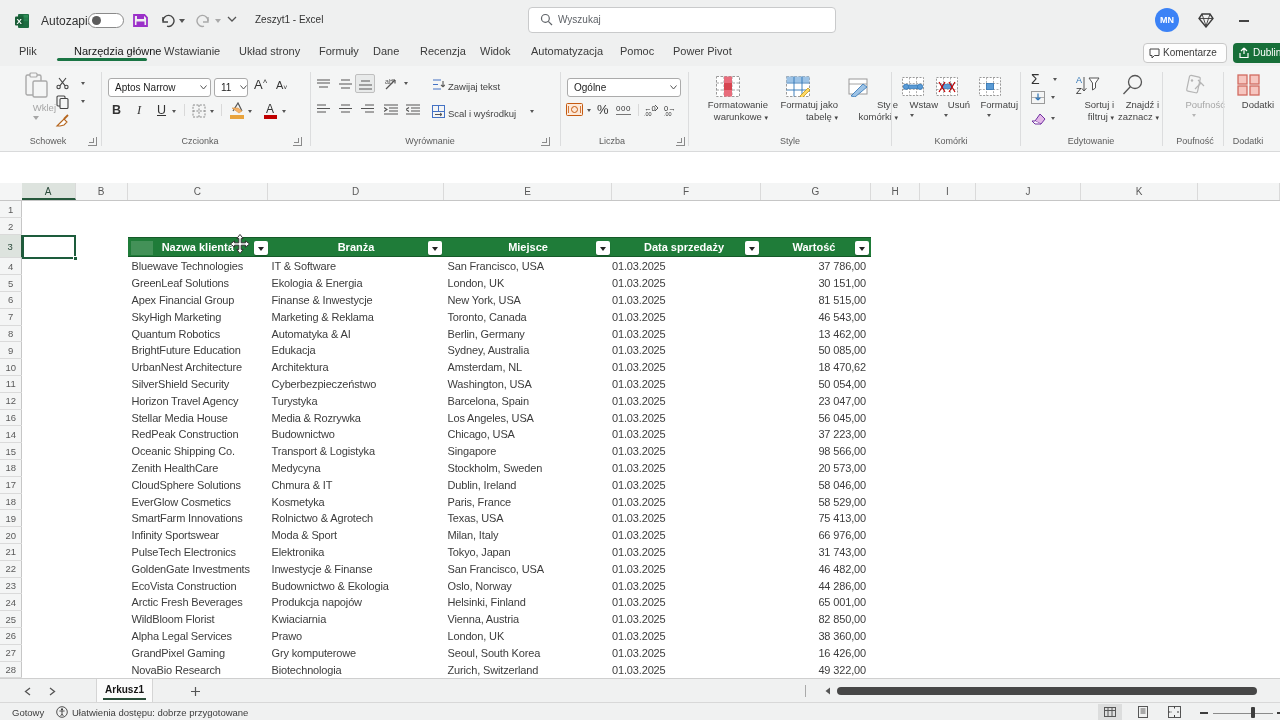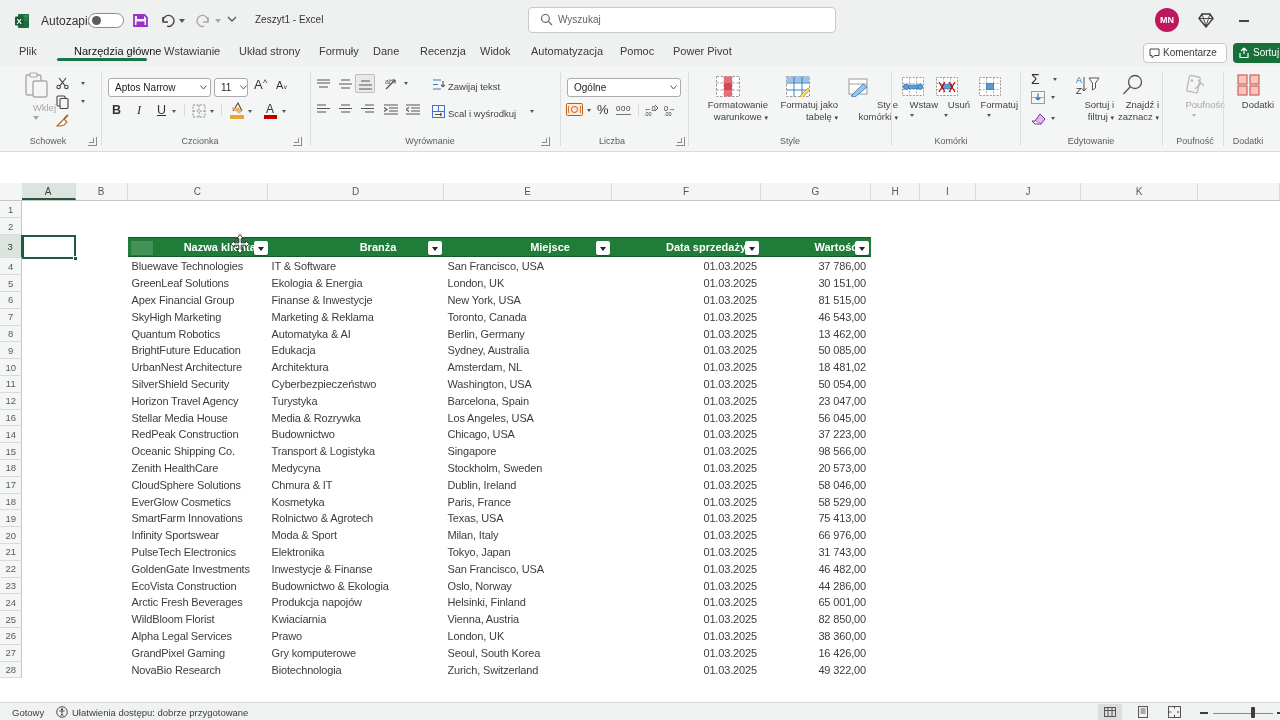--- a/index.html
+++ b/index.html
@@ -51,33 +51,33 @@
     color:#5a5a5a; border-bottom:1px solid #dadada; display:flex;
     align-items:center; justify-content:center; }
   .rh.sel { background:#dde3de; border-right:2px solid #26583c; color:#2a4a3a;
     width:22.5px; }
 
   
   #grid { left:21.5px; top:201px; width:1258.5px; height:477px; background:#fff; }
   #thead { position:absolute; left:127.5px; top:236.5px; width:743.5px; height:20px;
     background:#1f7c39; border-top:1px solid #155a29; border-bottom:1px solid #155a29; }
   .hcell { position:absolute; top:0; height:18px; line-height:18px; color:#fff;
-    font-weight:bold; font-size:11px; text-align:center;margin-left:22px; }
+    font-weight:bold; font-size:11px; text-align:center; }
   .fbtn { position:absolute; top:3.5px; width:14px; height:14px; background:#fff;
     border-radius:2px; box-shadow:0 1px 1px rgba(0,0,0,.35); }
   .fbtn::after { content:''; position:absolute; left:3.5px; top:5.5px; width:0; height:0;
     border-left:3.5px solid transparent; border-right:3.5px solid transparent;
     border-top:4.5px solid #222; }
   .drow { position:absolute; left:0; width:1280px; height:16.8px; line-height:16.8px;
     font-size:11px; color:#3d3d3d; letter-spacing:-0.15px; }
   .drow span { position:absolute; top:0; height:16.8px; }
   .c1 { left:131.5px; }
   .c2 { left:271.5px; }
   .c3 { left:447.5px; }
-  .c4 { left:612px; width:145px; text-align:right; }
+  .c4 { left:612px; width:145px; text-align:left; }
   .c5 { left:761px; width:105px; text-align:right; }
 
   
   #selbox { left:21.5px; top:234.5px; width:54px; height:24px;
     border:2px solid #1d5c3c; background:transparent; }
   #selhandle { left:72.5px; top:255.5px; width:5px; height:5px; background:#1d5c3c;
     border:1px solid #fff; }
 
   
   #tabbar { left:0; top:678px; width:1280px; height:24px; background:#f0f1f1;
@@ -127,21 +127,21 @@
     </svg>
     <span class="tbtxt" style="left:255px">Zeszyt1 - Excel</span>
 
     <div class="abs" style="left:528px;top:7px;width:308px;height:26px;background:#fff;border:1px solid #c9cacb;border-radius:4px"></div>
     <svg class="abs" style="left:540px;top:13px" width="13" height="13" viewBox="0 0 13 13">
       <circle cx="5.4" cy="5.4" r="3.9" fill="none" stroke="#5f6368" stroke-width="1.2"></circle>
       <line x1="8.3" y1="8.3" x2="12" y2="12" stroke="#5f6368" stroke-width="1.2"></line>
     </svg>
     <span class="tbtxt" style="left:558px;color:#5f6368">Wyszukaj</span>
 
-    <div class="abs" style="left:1155px;top:8px;width:24px;height:24px;border-radius:50%;background:#be185d;color:#fff;font-size:9px;font-weight:bold;text-align:center;line-height:24px">MN</div>
+    <div class="abs" style="left:1155px;top:8px;width:24px;height:24px;border-radius:50%;background:#3b82f6;color:#fff;font-size:9px;font-weight:bold;text-align:center;line-height:24px">MN</div>
 
     <svg class="abs" style="left:1198px;top:13px" width="16" height="15" viewBox="0 0 16 15">
       <path d="M4 1 L12 1 L15 5.5 L8 14 L1 5.5 Z" fill="none" stroke="#3c3c3c" stroke-width="1.4"></path>
       <path d="M1 5.5 L15 5.5 M5.5 5.5 L8 13 L10.5 5.5 M4 1 L5.5 5.5 M12 1 L10.5 5.5" fill="none" stroke="#3c3c3c" stroke-width="0.9"></path>
     </svg>
 
     <div class="abs" style="left:1239px;top:20px;width:10px;height:1.5px;background:#444"></div>
   </div>
 
   <div class="abs" id="tabrow">
@@ -162,21 +162,21 @@
     <svg class="abs" style="left:1149px;top:8px" width="11" height="11" viewBox="0 0 11 11">
       <path d="M1 1 L10 1 L10 7.5 L5.5 7.5 L3 10 L3 7.5 L1 7.5 Z" fill="none" stroke="#444" stroke-width="1"></path>
     </svg>
     <span class="rtab" style="left:1163px;top:7px;font-size:10px">Komentarze</span>
 
     <div class="abs" style="left:1233px;top:3px;width:47px;height:20px;background:#176f39;border-radius:4px 0 0 4px"></div>
     <svg class="abs" style="left:1238px;top:7px" width="12" height="12" viewBox="0 0 12 12">
       <path d="M6 1 L9 4 M6 1 L3 4 M6 1 L6 7" fill="none" stroke="#fff" stroke-width="1.2"></path>
       <path d="M2 6 L2 10.5 L10 10.5 L10 6" fill="none" stroke="#fff" stroke-width="1.2"></path>
     </svg>
-    <span class="rtab" style="left:1253px;top:7px;font-size:10px;color:#fff">Sortuj</span>
+    <span class="rtab" style="left:1253px;top:7px;font-size:10px;color:#fff">Dublin</span>
   </div>
 
   <div class="abs" id="ribbon">
 
     <svg class="abs" style="left:25px;top:6px" width="23" height="26" viewBox="0 0 23 26">
       <rect x="1" y="3" width="15" height="20" rx="1.5" fill="none" stroke="#a9a9a9" stroke-width="1.4"></rect>
       <rect x="5" y="1" width="7" height="4" rx="1" fill="#f4f5f5" stroke="#a9a9a9" stroke-width="1.2"></rect>
       <rect x="8" y="9" width="14" height="16" rx="1.5" fill="#f4f5f5" stroke="#a9a9a9" stroke-width="1.4"></rect>
     </svg>
     <div class="rlbl dis" style="left:16px;top:36px;width:40px">Wklej</div>
@@ -514,21 +514,21 @@
       <span class="c2">Edukacja</span>
       <span class="c3">Sydney, Australia</span>
       <span class="c4">01.03.2025</span>
       <span class="c5">50 085,00</span>
     </div>
 <div class="drow" style="top:359.2px">
       <span class="c1">UrbanNest Architecture</span>
       <span class="c2">Architektura</span>
       <span class="c3">Amsterdam, NL</span>
       <span class="c4">01.03.2025</span>
-      <span class="c5">18 481,02</span>
+      <span class="c5">18 470,62</span>
     </div>
 <div class="drow" style="top:376.0px">
       <span class="c1">SilverShield Security</span>
       <span class="c2">Cyberbezpieczeństwo</span>
       <span class="c3">Washington, USA</span>
       <span class="c4">01.03.2025</span>
       <span class="c5">50 054,00</span>
     </div>
 <div class="drow" style="top:392.8px">
       <span class="c1">Horizon Travel Agency</span>
@@ -650,20 +650,40 @@
       <span class="c5">49 322,00</span>
     </div>
 
   <div class="abs" id="selbox"></div>
   <div class="abs" id="selhandle"></div>
 
   <svg class="abs" style="left:230px;top:234px" width="20" height="20" viewBox="0 0 22 22">
     <path d="M11 0.5 L14.5 5 L12.3 5 L12.3 9.7 L17 9.7 L17 7.5 L21.5 11 L17 14.5 L17 12.3 L12.3 12.3 L12.3 17 L14.5 17 L11 21.5 L7.5 17 L9.7 17 L9.7 12.3 L5 12.3 L5 14.5 L0.5 11 L5 7.5 L5 9.7 L9.7 9.7 L9.7 5 L7.5 5 Z" fill="#fff" stroke="#333" stroke-width="1.1"></path>
   </svg>
 
+  <div class="abs" id="tabbar">
+    <svg class="abs" style="left:24px;top:8px" width="7" height="9" viewBox="0 0 7 9">
+      <path d="M6 1 L1.5 4.5 L6 8" fill="none" stroke="#555" stroke-width="1.3"></path>
+    </svg>
+    <svg class="abs" style="left:49px;top:8px" width="7" height="9" viewBox="0 0 7 9">
+      <path d="M1 1 L5.5 4.5 L1 8" fill="none" stroke="#555" stroke-width="1.3"></path>
+    </svg>
+    <div class="abs" style="left:96px;top:0;width:57px;height:23px;background:#fbfbfb;border-left:1px solid #d5d5d5;border-right:1px solid #d5d5d5"></div>
+    <span class="abs" style="left:96px;top:5px;width:57px;text-align:center;font-size:10px;font-weight:bold;color:#141414">Arkusz1</span>
+    <div class="abs" style="left:103px;top:19px;width:43px;height:2px;background:#2a4d39"></div>
+    <svg class="abs" style="left:190px;top:7px" width="11" height="11" viewBox="0 0 11 11">
+      <path d="M5.5 1 L5.5 10 M1 5.5 L10 5.5" stroke="#555" stroke-width="1.2"></path>
+    </svg>
+
+    <div class="abs" style="left:805px;top:6px;width:1px;height:12px;background:#aaa"></div>
+    <svg class="abs" style="left:824px;top:8px" width="7" height="8" viewBox="0 0 7 8">
+      <path d="M6 0.5 L1.5 4 L6 7.5" fill="#555"></path>
+    </svg>
+    <div class="abs" style="left:837px;top:8px;width:420px;height:8px;background:#474747;border-radius:4px"></div>
+  </div>
 
   <div class="abs" id="statusbar">
     <span class="abs" style="left:12px;top:4px">Gotowy</span>
     <svg class="abs" style="left:56px;top:3px" width="12" height="12" viewBox="0 0 12 12">
       <circle cx="6" cy="6" r="5.3" fill="none" stroke="#3d3d3d" stroke-width="0.9"></circle>
       <circle cx="6" cy="3.4" r="1.1" fill="#3d3d3d"></circle>
       <path d="M3.4 5 L8.6 5 M6 5 L6 8 M6 8 L4.6 10 M6 8 L7.4 10" stroke="#3d3d3d" stroke-width="0.9" fill="none"></path>
     </svg>
     <span class="abs" style="left:72px;top:4px">Ułatwienia dostępu: dobrze przygotowane</span>
 

